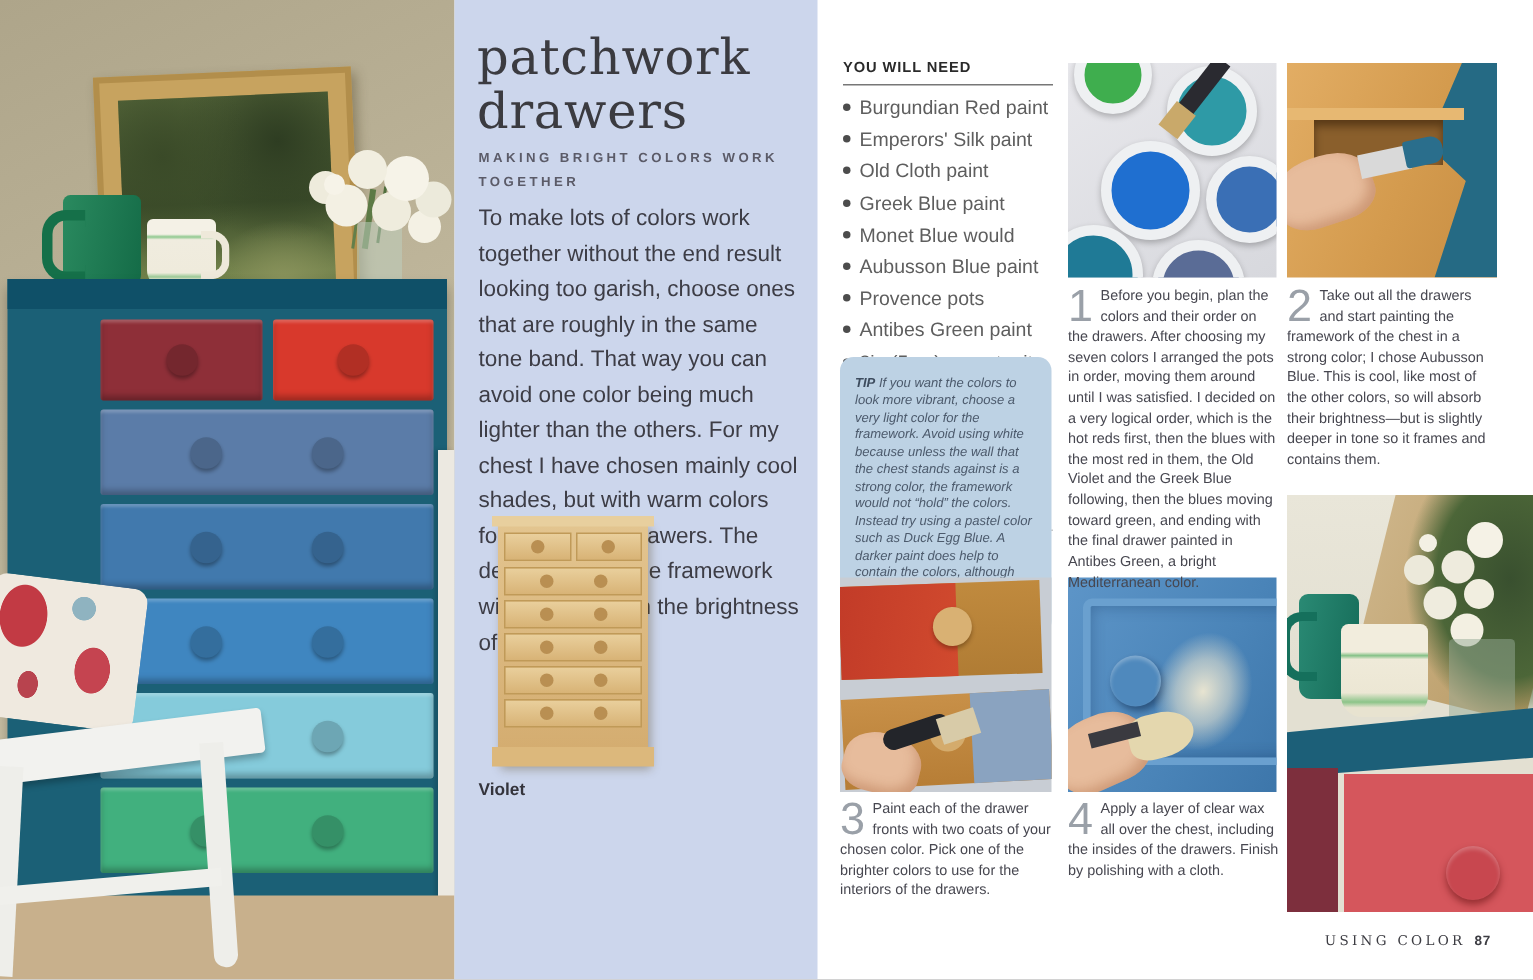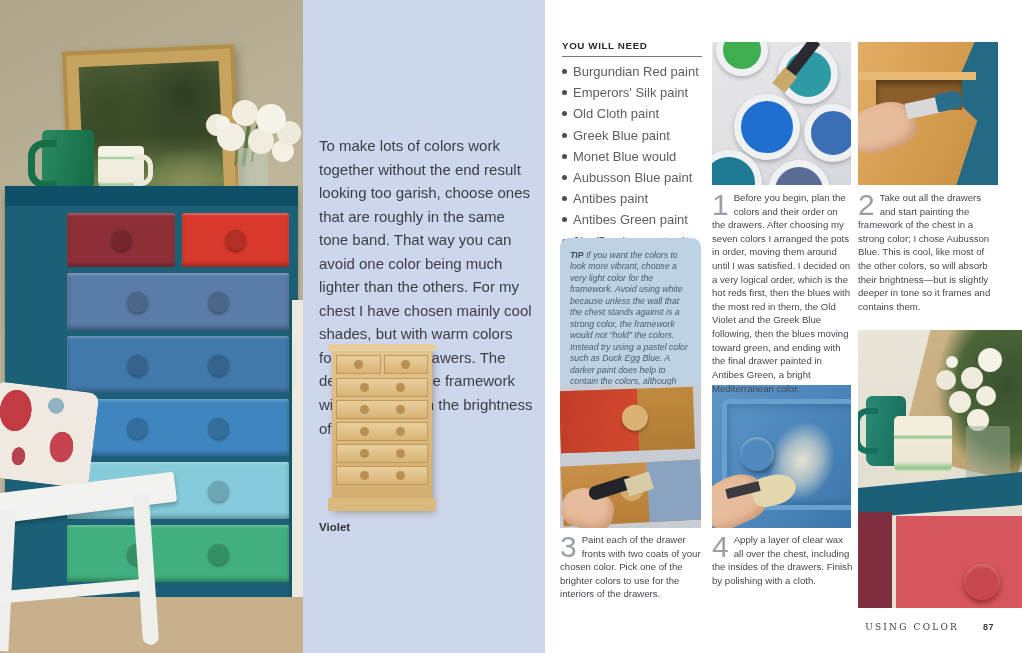--- a/index.html
+++ b/index.html
@@ -146,21 +146,21 @@
   .fin-knob { position:absolute; left:68px; top:48px; width:36px; height:36px; border-radius:50%; background:#c8474f; box-shadow:0 3px 5px rgba(90,10,10,.5), inset 0 2px 3px rgba(255,255,255,.25); }
 
   
   .step { position:absolute; width:141px; font-size:9.6px; line-height:1.42; color:#474750; }
   .step-num { float:left; font-size:30px; line-height:.82; color:#9aa0a8; margin:2px 5px 0 0; font-family:"Liberation Sans", sans-serif; font-weight:400; }
   .step-1 { left:712px; top:191px; } .step-2 { left:858px; top:191px; }
   .step-3 { left:560px; top:533px; } .step-4 { left:712px; top:533px; }
 
   
   .footer { position:absolute; right:28px; top:622px; font-size:9px; letter-spacing:2.2px; color:#3c3c42; font-family:"DejaVu Serif", serif; }
-  .footer b { letter-spacing:.5px; margin-left:24px; font-family:"Liberation Sans", sans-serif; }
+  .footer b { letter-spacing:.5px; margin-left:6px; font-family:"Liberation Sans", sans-serif; }
 </style>
 </head>
 <body>
 
 <div class="page">
 
   <div class="photo-room">
     <div class="painting">
         <div class="painting-art"></div>
       </div>
@@ -209,20 +209,22 @@
     <div class="chair">
       <div class="pillow"></div>
       <div class="chair-seat"></div>
       <div class="chair-leg leg-a"></div>
       <div class="chair-leg leg-b"></div>
       <div class="chair-bar"></div>
     </div>
   </div>
 
   <div class="col-mid">
+    <h1 class="title">patchwork drawers</h1>
+    <div class="subtitle">MAKING BRIGHT COLORS WORK TOGETHER</div>
     <p class="intro">To make lots of colors work together without the end result looking too garish, choose ones that are roughly in the same tone band. That way you can avoid one color being much lighter than the others. For my chest I have chosen mainly cool shades, but with warm colors for the top two drawers. The deeper tone of the framework will help to soften the brightness of the drawers.</p>
     <div class="before-photo">
       <div class="pine-chest">
         <div class="pine-cornice"></div>
         <div class="pine-rows">
           <div class="pine-top">
             <div class="pdrawer">
                 <span class="pknob"></span>
               </div>
             <div class="pdrawer">
@@ -278,21 +280,21 @@
       <li>
           <span class="bullet"></span>
           <span>Monet Blue would</span>
         </li>
       <li>
           <span class="bullet"></span>
           <span>Aubusson Blue paint</span>
         </li>
       <li>
           <span class="bullet"></span>
-          <span>Antibes paint</span>
+          <span>Provence pots</span>
         </li>
       <li>
           <span class="bullet"></span>
           <span>Antibes Green paint</span>
         </li>
       <li>
           <span class="bullet"></span>
           <span>2in (5cm) opportunity</span>
         </li>
       <li>

